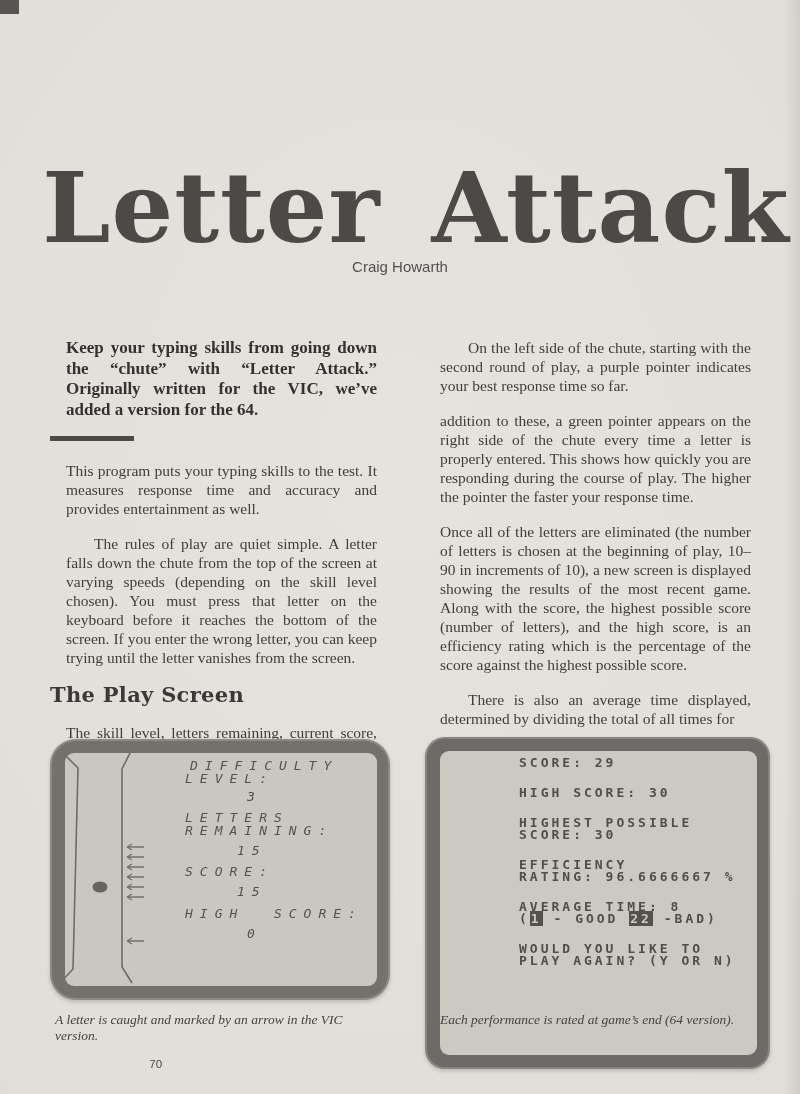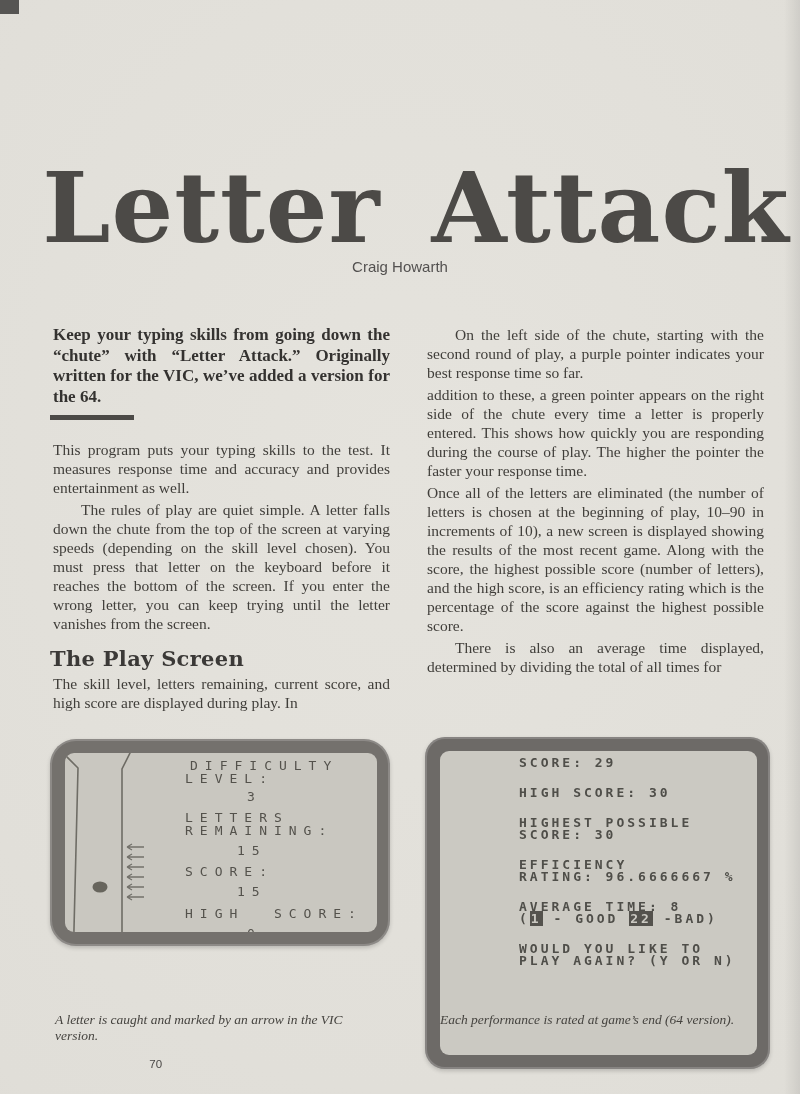--- a/index.html
+++ b/index.html
@@ -28,21 +28,21 @@
   }
   .byline{
     position:absolute;left:0;top:258px;width:100%;text-align:center;
     font-family:"Liberation Sans", sans-serif;font-size:15px;color:#535150;
   }
   .columns{
     position:absolute;left:50px;top:322px;width:718px;
     display:flex;gap:31px;
   }
   .col{width:343px;}
-  .col p{margin:3px;text-align:justify;}
+  .col p{margin:16px;text-align:justify;}
   .intro{
     font-weight:700;font-size:17px;line-height:20.5px;color:#343230;
   }
   .rule{
     width:84px;height:5px;background:#4c4a47;margin-top:8px;
   }
   .body{
     font-size:15.5px;line-height:19px;color:#403e3a;
   }
   .mt{margin-top:20px !important;}
@@ -50,21 +50,21 @@
   .heading{
     margin:14px 0 2px 0;
     font-family:"DejaVu Serif", serif;font-weight:700;
     font-size:21px;line-height:24px;color:#3b3937;letter-spacing:0.3px;
   }
   
   .monitor{
     position:absolute;background:#74716d;
     box-shadow:inset 0 0 0 2px rgba(255,255,255,0.18), 0 2px 4px rgba(0,0,0,0.18);
   }
-  .monitor.vic{left:50px;top:739px;width:340px;height:207px;border-radius:26px;}
+  .monitor.vic{left:50px;top:739px;width:340px;height:261px;border-radius:26px;font-style:italic;}
   .monitor.c64{left:425px;top:737px;width:345px;height:332px;border-radius:20px;background:#6d6a67;}
   .screen{
     position:absolute;left:15px;right:13px;top:14px;bottom:14px;
     background:#c9c7c0;border-radius:9px;overflow:hidden;
   }
   .monitor.c64 .screen{background:#cbc9c2;}
   .chute-svg{position:absolute;left:0;top:0;}
   .vic-text{
     position:absolute;left:120px;top:4px;right:2px;
     font-family:"DejaVu Sans Mono", monospace;

